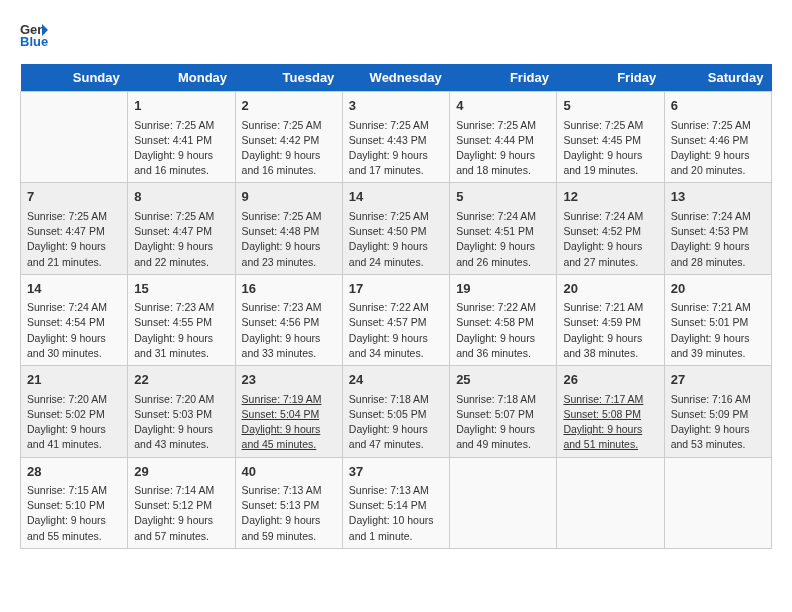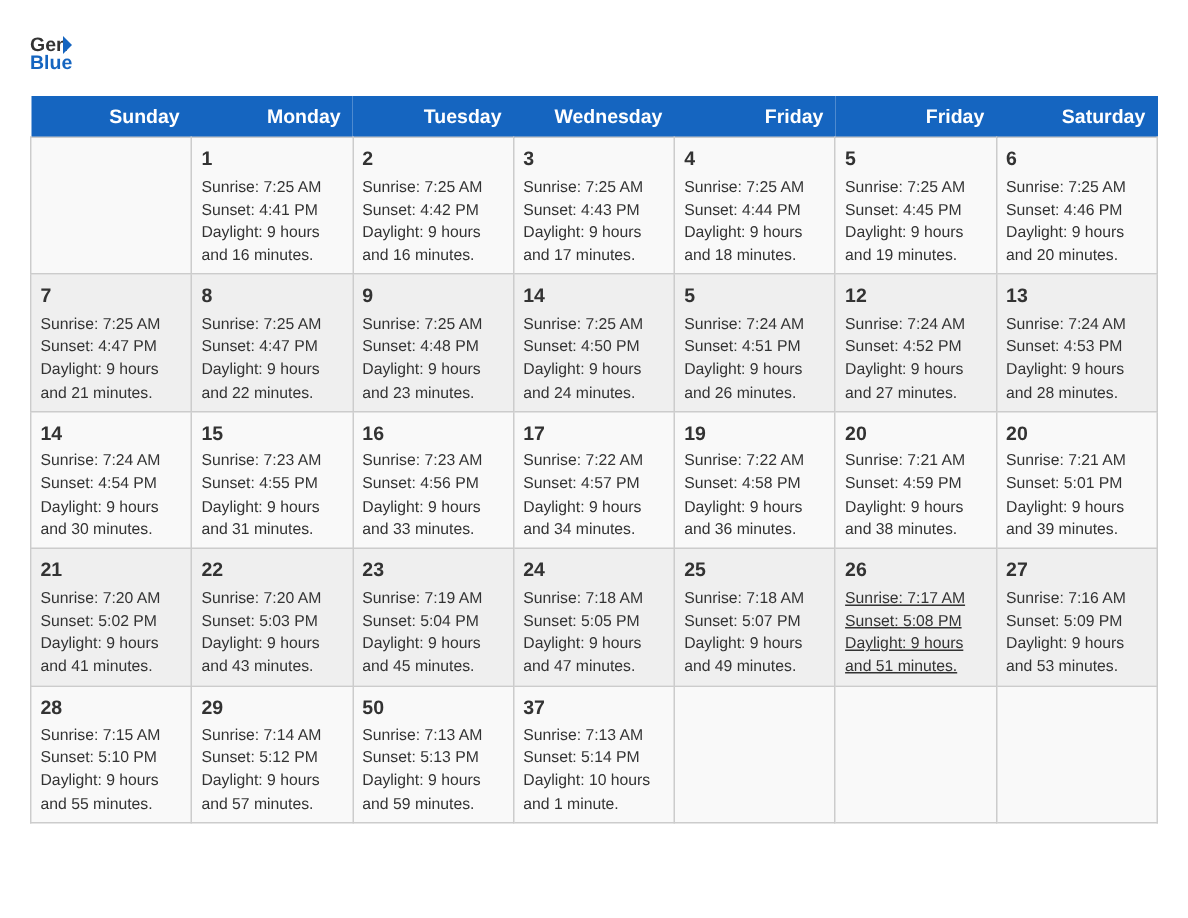--- a/index.html
+++ b/index.html
@@ -280,21 +280,21 @@
         </td>
         <td>
           <span class="day-num">22</span>
           <div class="day-detail" style="white-space: pre-line;">Sunrise: 7:20 AM
 Sunset: 5:03 PM
 Daylight: 9 hours
 and 43 minutes.</div>
         </td>
         <td>
           <span class="day-num">23</span>
-          <div class="day-detail" style="white-space: pre-line;">Sunrise: 7:19 AM
+          <div class="day-detail" style="white-space: pre-line; text-decoration: underline;">Sunrise: 7:19 AM
 Sunset: 5:04 PM
 Daylight: 9 hours
 and 45 minutes.</div>
         </td>
         <td>
           <span class="day-num">24</span>
           <div class="day-detail" style="white-space: pre-line;">Sunrise: 7:18 AM
 Sunset: 5:05 PM
 Daylight: 9 hours
 and 47 minutes.</div>
@@ -330,21 +330,21 @@
 and 55 minutes.</div>
         </td>
         <td>
           <span class="day-num">29</span>
           <div class="day-detail" style="white-space: pre-line;">Sunrise: 7:14 AM
 Sunset: 5:12 PM
 Daylight: 9 hours
 and 57 minutes.</div>
         </td>
         <td>
-          <span class="day-num">50</span>
+          <span class="day-num">40</span>
           <div class="day-detail" style="white-space: pre-line;">Sunrise: 7:13 AM
 Sunset: 5:13 PM
 Daylight: 9 hours
 and 59 minutes.</div>
         </td>
         <td>
           <span class="day-num">37</span>
           <div class="day-detail" style="white-space: pre-line;">Sunrise: 7:13 AM
 Sunset: 5:14 PM
 Daylight: 10 hours

